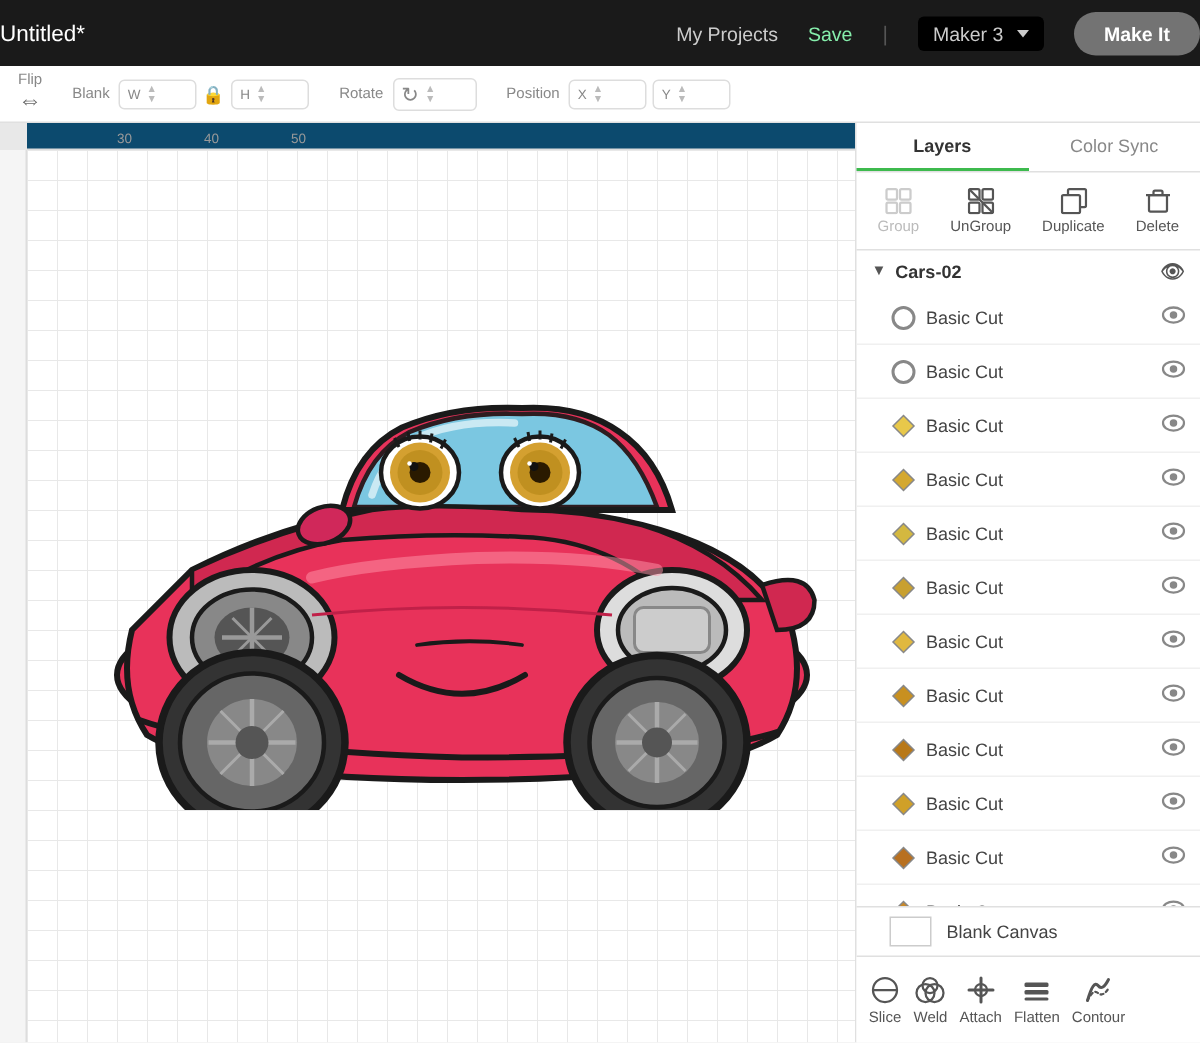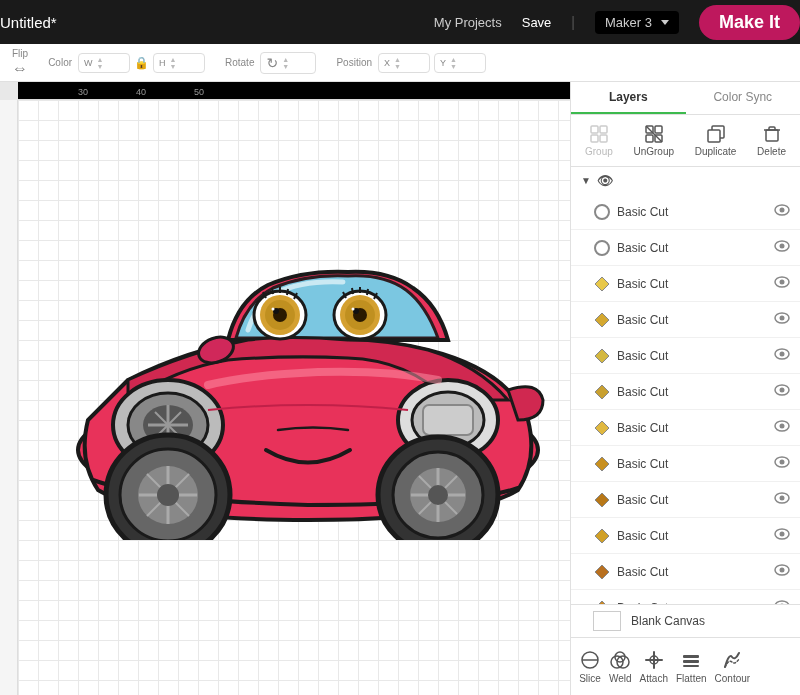--- a/index.html
+++ b/index.html
@@ -10,24 +10,24 @@
       height: 44px;
       background: #1a1a1a;
       display: flex;
       align-items: center;
       justify-content: space-between;
       padding: 0 0;
     }
     .nav-title { color: #fff; font-size: 15px; font-weight: 500; }
     .nav-center { display: flex; align-items: center; gap: 20px; }
     .nav-link { color: #ccc; font-size: 13px; cursor: pointer; }
-    .nav-save { color: #ffffff; font-size: 13px; cursor: pointer; }
+    .nav-save { color: #86efac; font-size: 13px; cursor: pointer; }
     .nav-divider { color: #555; font-size: 14px; }
     .nav-machine { display: flex; align-items: center; gap: 6px; color: #ccc; font-size: 13px; cursor: pointer; background: #000000; padding: 4px 10px; border-radius: 4px; }
-    .nav-make-btn { background: #be185d; color: #fff; border: none; border-radius: 20px; padding: 7px 20px; font-size: 18px; font-weight: 600; cursor: pointer; }
+    .nav-make-btn { background: #737373; color: #fff; border: none; border-radius: 20px; padding: 7px 20px; font-size: 13px; font-weight: 600; cursor: pointer; }
     .chevron-down { display: inline-block; width: 0; height: 0; border-left: 4px solid transparent; border-right: 4px solid transparent; border-top: 5px solid #ccc; margin-left: 3px; vertical-align: middle; }
 
     
     .toolbar {
       height: 38px;
       background: #fff;
       border-bottom: 1px solid #e0e0e0;
       display: flex;
       align-items: center;
       padding: 0 12px;
@@ -219,21 +219,21 @@
       height: 22px;
       display: flex;
       align-items: center;
       justify-content: center;
     }
 
     
     .ruler-top-inner {
       position: absolute;
       top: 0; left: 18px; right: 0; height: 18px;
-      background: #000000;
+      background: #0c4a6e;
       border-bottom: 1px solid #ddd;
       display: flex;
       align-items: flex-end;
     }
   </style>
 </head>
 <body>
 
 <div class="top-nav">
   <span class="nav-title">Untitled*</span>
@@ -250,21 +250,21 @@
 </div>
 
 <div class="toolbar">
   <div class="toolbar-group">
     <div class="toolbar-flip">
       <span class="toolbar-label">Flip</span>
       <span style="font-size:16px; color:#666;">⇔</span>
     </div>
   </div>
   <div class="toolbar-group">
-    <span class="toolbar-label">Color</span>
+    <span class="toolbar-label">Blank</span>
     <div style="display:flex;align-items:center;gap:4px;">
       <div class="toolbar-input-wrap">
         <span class="toolbar-input-icon">W</span>
         <span style="font-size:11px;color:#888;"></span>
         <div class="toolbar-input-arrows">
           <span>▲</span>
           <span>▼</span>
         </div>
       </div>
       <span class="lock-icon">🔒</span>
@@ -465,20 +465,21 @@
               <line x1="1" y1="5" x2="17" y2="5" stroke="#555" stroke-width="1.5"></line>
               <path d="M6 5 V3 Q6 2 7 2 h4 Q12 2 12 3 V5" fill="none" stroke="#555" stroke-width="1.5"></path>
             </svg>
         </div>
         <span>Delete</span>
       </div>
     </div>
 
     <div class="layer-group-header">
       <span class="collapse-arrow">▼</span>
+      <span class="layer-group-name">Cars-02</span>
       <span class="layer-eye">👁</span>
     </div>
 
     <div class="layers-list" id="layers-list">
 
     <div class="layer-item">
     <span style="margin-right:6px;display:flex;align-items:center;">
             <svg width="18" height="18" viewBox="0 0 18 18">
               <circle cx="9" cy="9" r="7" fill="none" stroke="#888" stroke-width="2"></circle>
             </svg>

